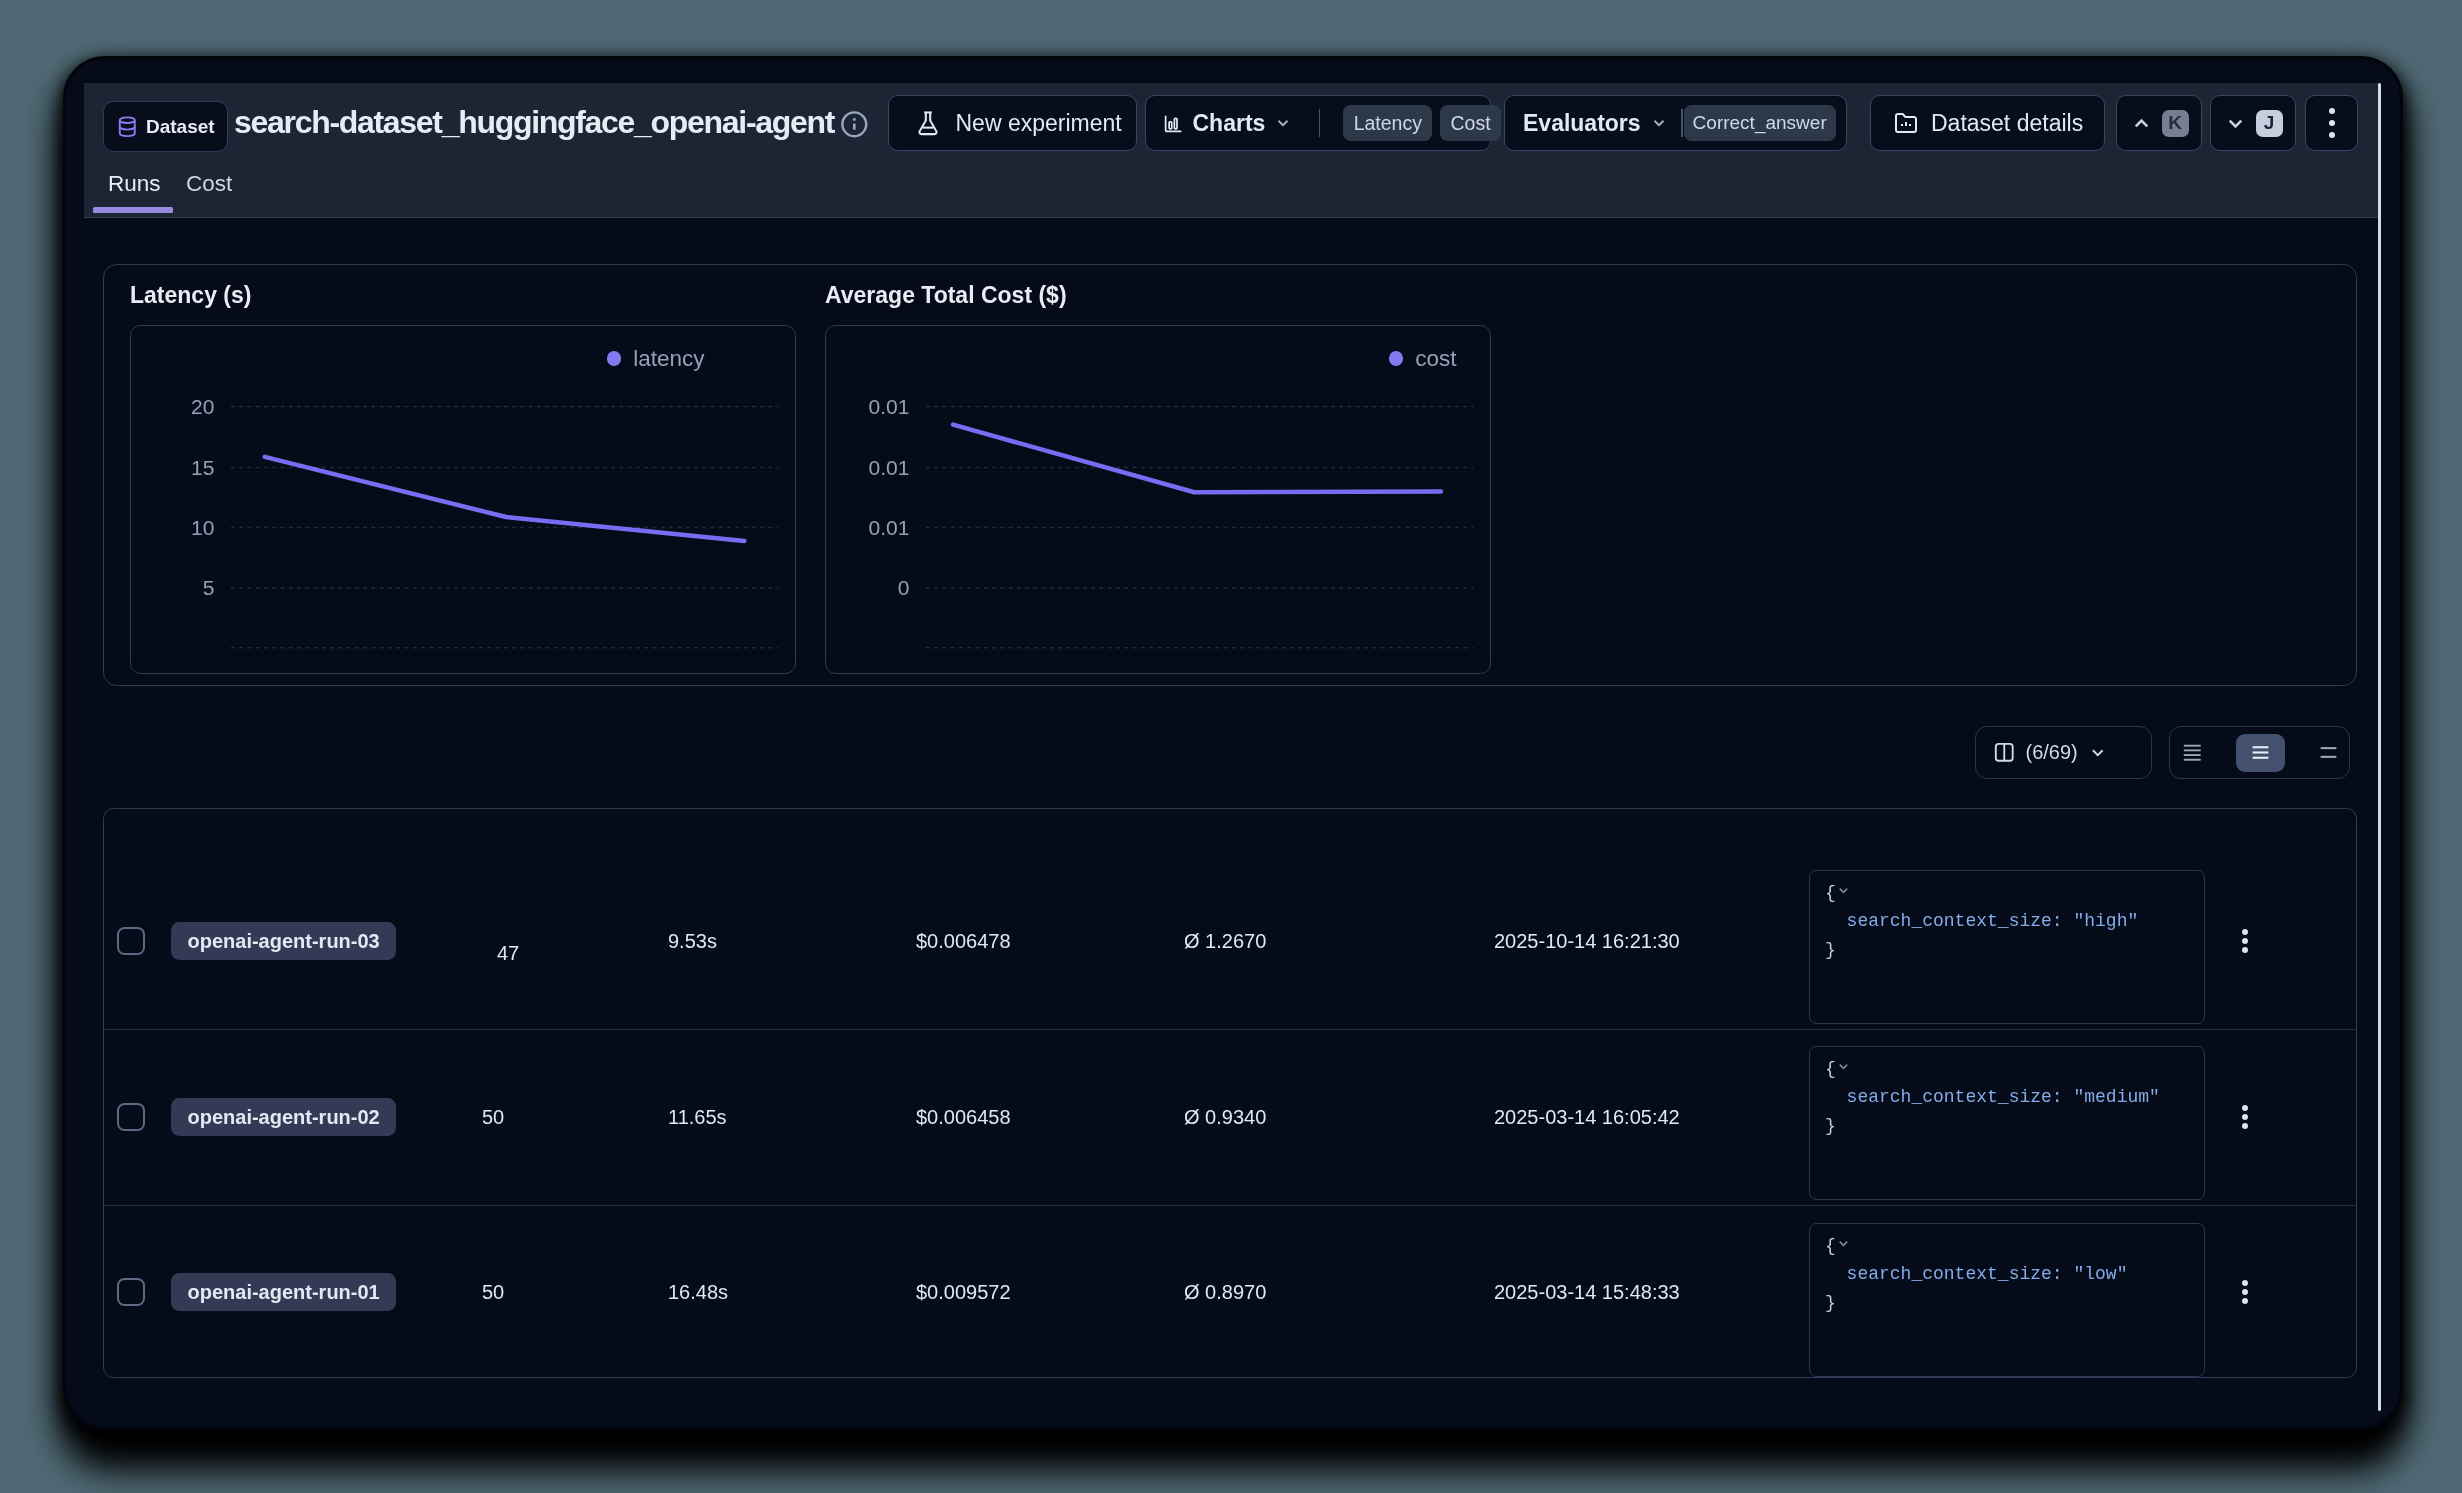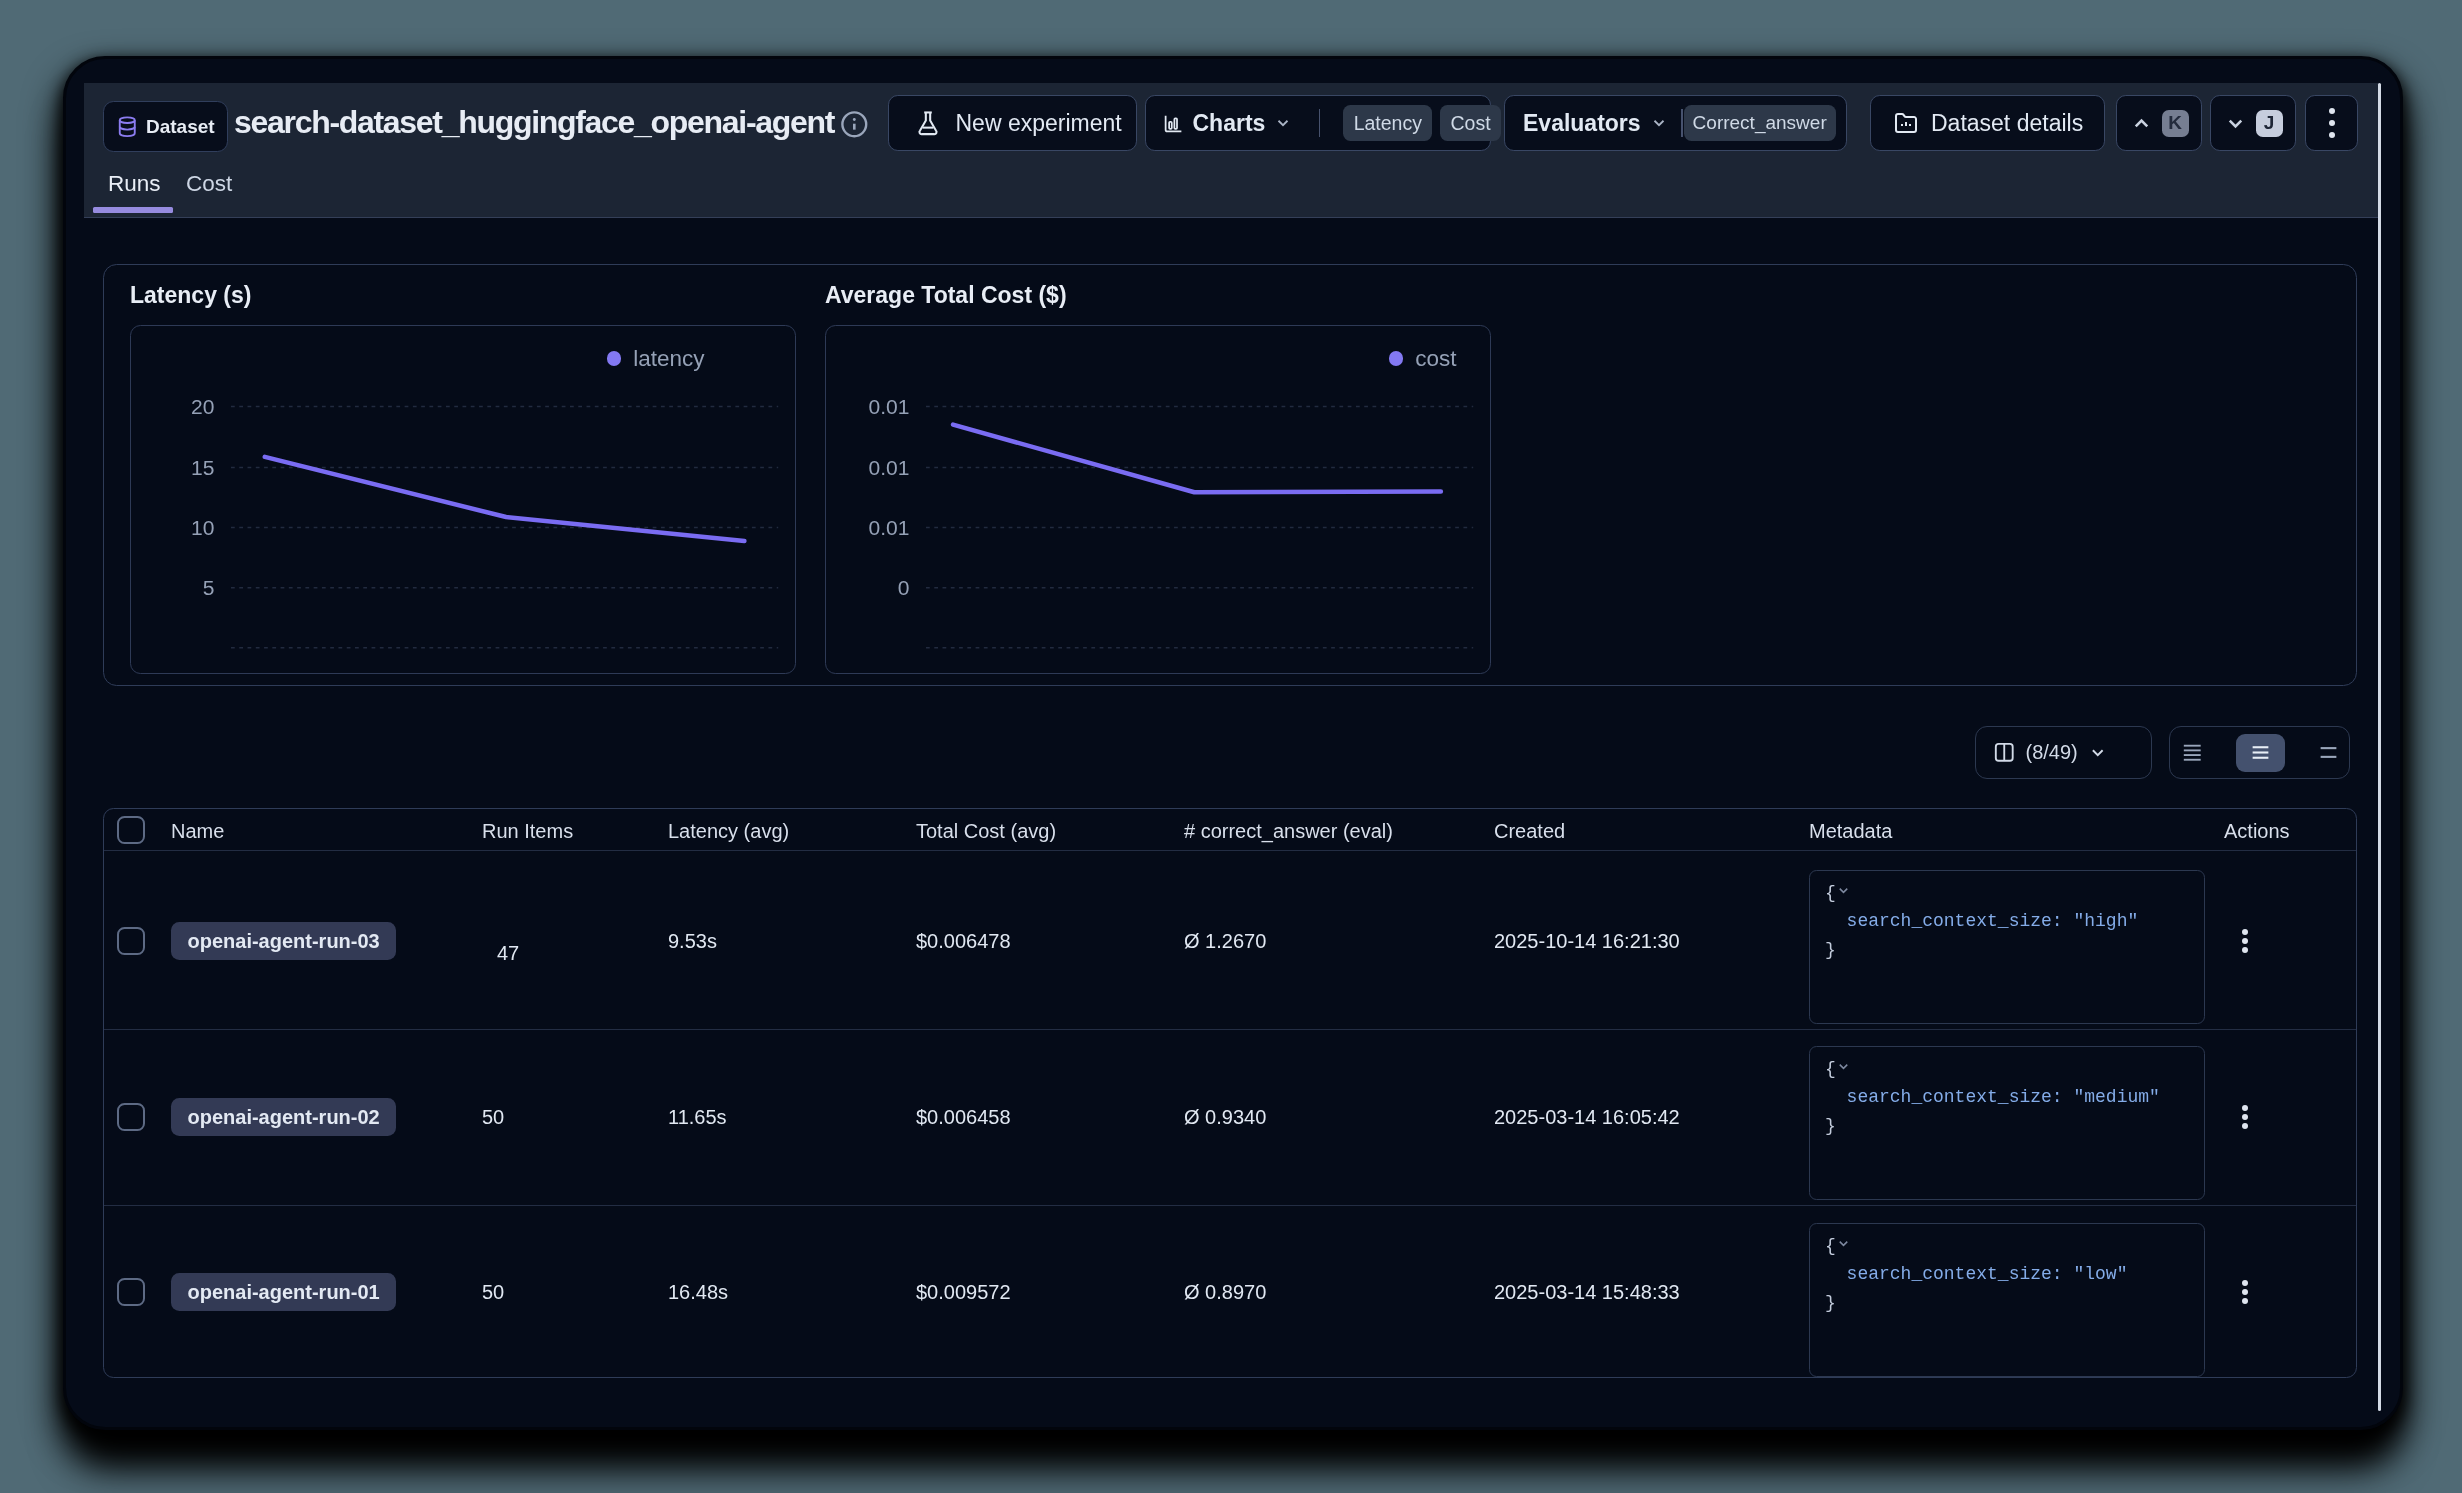--- a/index.html
+++ b/index.html
@@ -201,21 +201,21 @@
       <path d="M169 131 L490 221 L818 220" fill="none" stroke="#7a6cf2" stroke-width="6" stroke-linecap="round" stroke-linejoin="round"></path>
     </svg>
   </div>
 </div>
 
 <div class="ctrl" style="left:1975px; width:177px; gap:10.5px; padding:0 16.5px; color:#d2dae7; font-size:20px;">
   <svg width="22.5" height="22.5" viewBox="0 0 24 24" fill="none" stroke="#d2dae7" stroke-width="2">
     <rect x="3" y="3" width="18" height="18" rx="3"></rect>
       <path d="M12 3v18"></path>
   </svg>
-  <span>(8/49)</span>
+  <span>(6/69)</span>
   <svg width="19.5" height="19.5" viewBox="0 0 24 24" fill="none" stroke="#d2dae7" stroke-width="2.4">
       <path d="M6 9l6 6 6-6"></path>
     </svg>
 </div>
 <div class="ctrl" style="left:2169px; width:181px; justify-content:space-between; padding:0 10.5px;">
   <svg width="22.5" height="22.5" viewBox="0 0 24 24" fill="none" stroke="#9aa6bb" stroke-width="2">
     <path d="M3 5h18"></path>
       <path d="M3 10h18"></path>
       <path d="M3 15h18"></path>
       <path d="M3 20h18"></path>
@@ -227,31 +227,20 @@
         <path d="M3 18h18"></path>
     </svg>
   </div>
   <svg width="21" height="21" viewBox="0 0 24 24" fill="none" stroke="#9aa6bb" stroke-width="2.4">
     <path d="M3 7h18"></path>
       <path d="M3 17h18"></path>
   </svg>
 </div>
 
 <div class="table">
-  <div class="thead">
-    <div class="checkbox" style="top:21px;"></div>
-    <div class="th" style="left:67px;">Name</div>
-    <div class="th" style="left:378px;">Run Items</div>
-    <div class="th" style="left:564px;">Latency (avg)</div>
-    <div class="th" style="left:812px;">Total Cost (avg)</div>
-    <div class="th" style="left:1080px;"># correct_answer (eval)</div>
-    <div class="th" style="left:1390px;">Created</div>
-    <div class="th" style="left:1705px;">Metadata</div>
-    <div class="th" style="left:2120px;">Actions</div>
-  </div>
 
   <div class="row" style="top:44px;">
     <div class="checkbox"></div>
     <div class="namechip">openai-agent-run-03</div>
     <div class="cell" style="left:393px;margin-top:12px;">47</div>
     <div class="cell" style="left:564px;">9.53s</div>
     <div class="cell" style="left:812px;">$0.006478</div>
     <div class="cell" style="left:1080px;">Ø 1.2670</div>
     <div class="cell" style="left:1390px;">2025-10-14 16:21:30</div>
     <div class="meta">{<svg width="15" height="15" viewBox="0 0 24 24" fill="none" stroke="#7e89a0" stroke-width="2.4">

